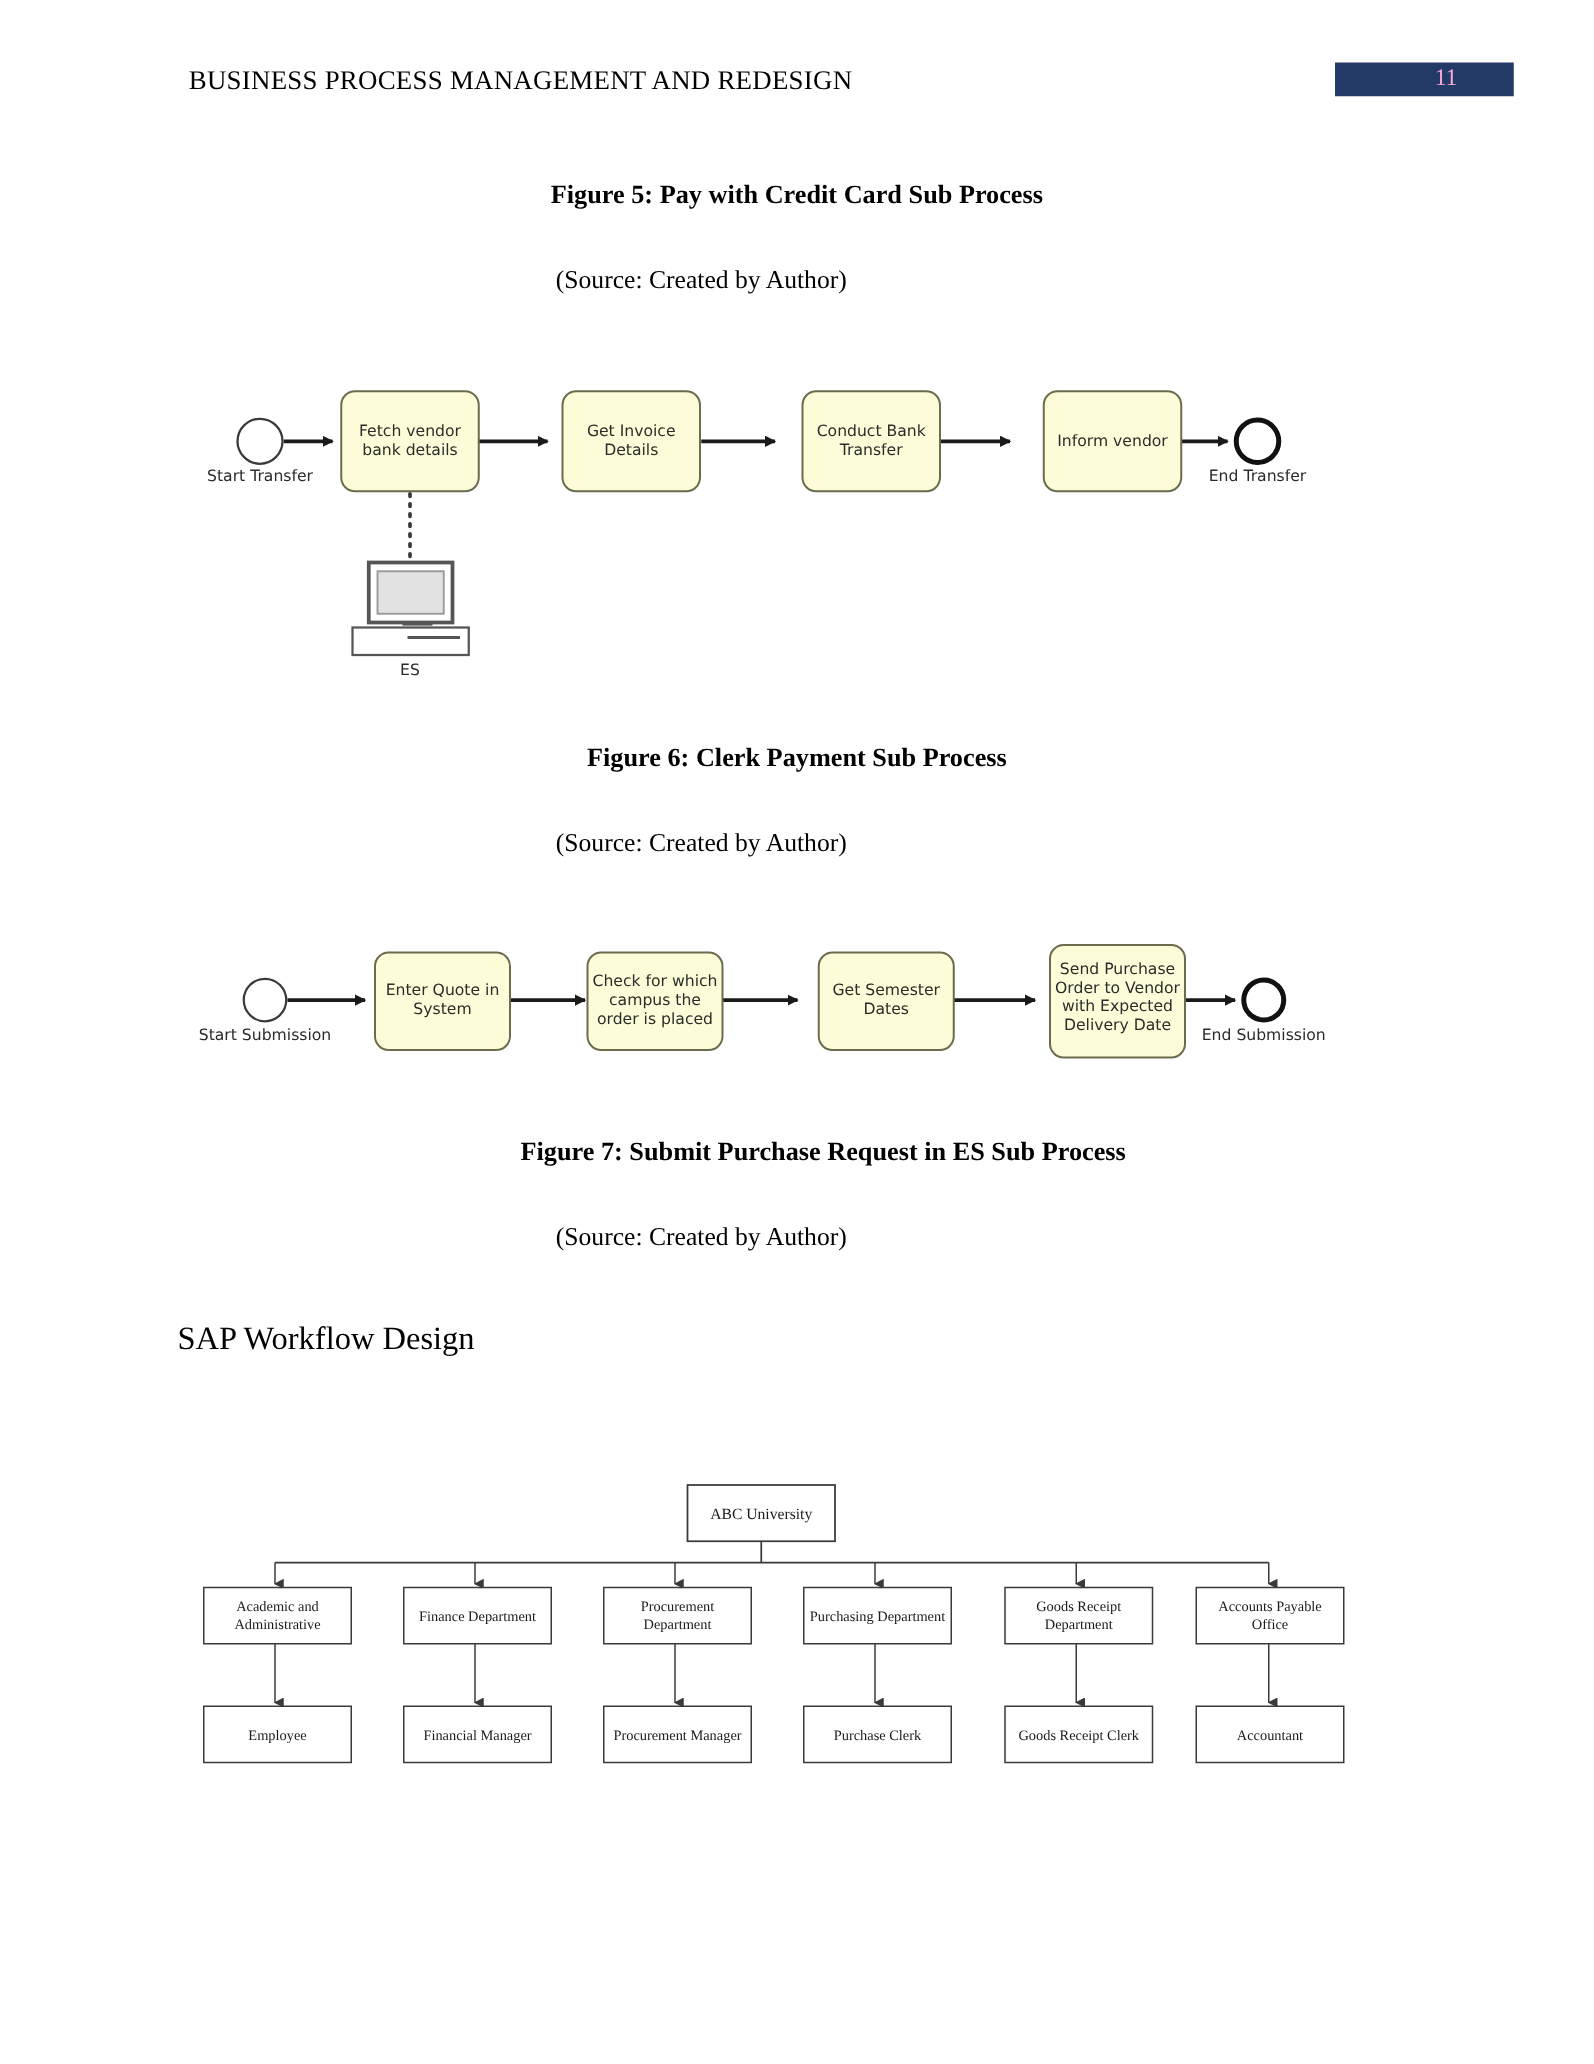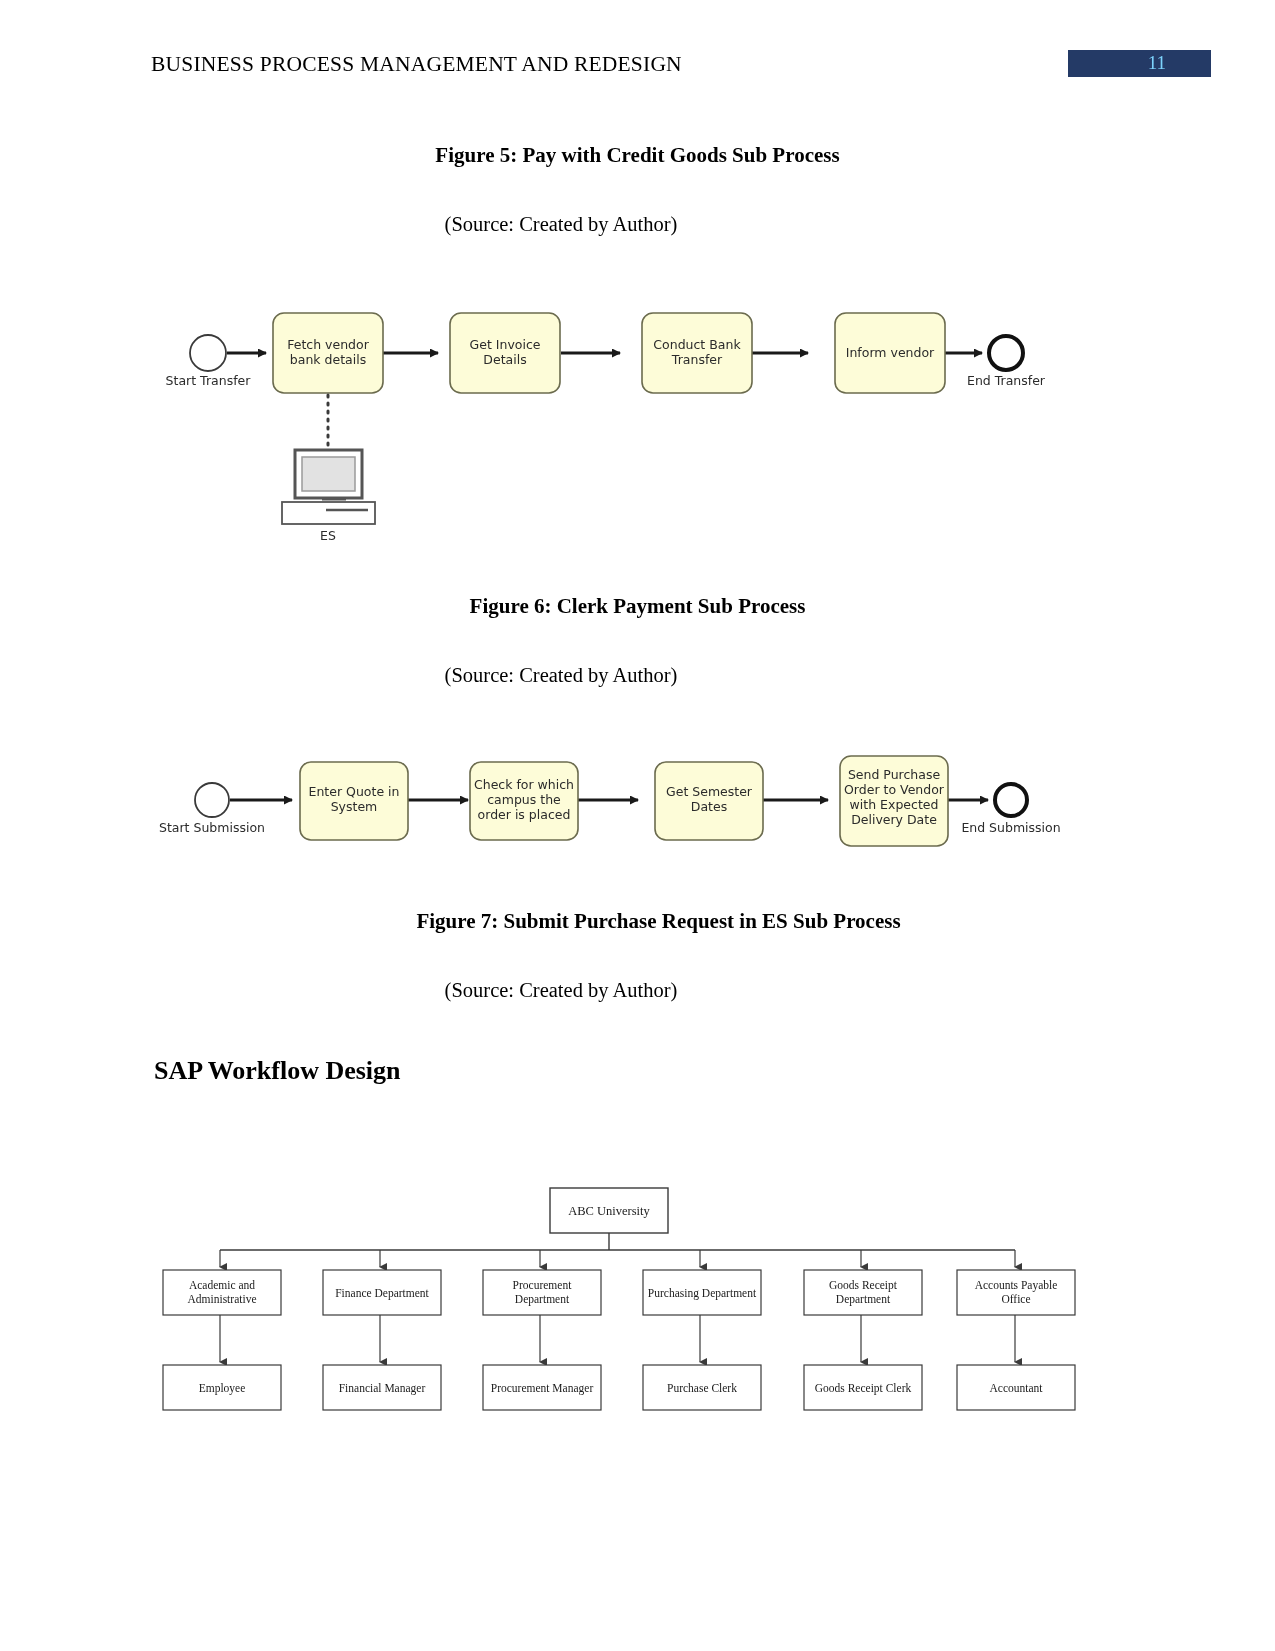--- a/index.html
+++ b/index.html
@@ -16,21 +16,21 @@
   .page-header{
     position:absolute; left:0; top:52px; width:1127px; height:40px;
   }
   .header-title{
     position:absolute; left:151px; top:0px;
     font-size:21.5px; letter-spacing:.2px; white-space:nowrap;
   }
   .page-number-badge{
     position:absolute; left:1068px; top:-2px; width:143px; height:27px;
     background:#243a66;
-    color:#7dd3fc;
+    color:#f9a8d4;
     font-size:19px;
     text-align:right;
     box-sizing:border-box;
     padding:2px 45px 0 0;
   }
 
   
   .fig-caption{
     position:absolute; width:1275px; text-align:center;
     font-weight:bold; font-size:21px;
@@ -41,21 +41,21 @@
   }
   .caption-5  { top:143px; }
   .source-5   { top:213px; }
   .caption-6  { top:594px; }
   .source-6   { top:664px; }
   .caption-7  { top:909px;margin-left:21px; }
   .source-7   { top:979px; }
 
   .section-heading{
     position:absolute; left:142px; top:1056px;
-    font-weight:bold; font-size:26px;margin-left:12px;
+    font-weight:normal; font-size:26px;
   }
 
   
   .bpmn{
     position:absolute;
     font-family:"DejaVu Sans", sans-serif;
   }
   .bpmn-5 { left:150px; top:300px;  width:950px; height:240px; }
   .bpmn-6 { left:150px; top:755px;  width:950px; height:110px; }
 
@@ -69,21 +69,21 @@
   .orgchart svg { display:block; overflow:visible; }
 </style>
 </head>
 <body>
 
 <div class="page-header">
   <div class="header-title">BUSINESS PROCESS MANAGEMENT AND REDESIGN</div>
   <div class="page-number-badge">11</div>
 </div>
 
-<div class="fig-caption caption-5">Figure 5: Pay with Credit Goods Sub Process</div>
+<div class="fig-caption caption-5">Figure 5: Pay with Credit Card Sub Process</div>
 <div class="fig-source source-5">(Source: Created by Author)</div>
 
 <div class="bpmn bpmn-5">
   <svg width="950" height="240" viewBox="0 0 950 240" xmlns="http://www.w3.org/2000/svg">
     <defs>
       <marker id="ah1" markerWidth="9" markerHeight="9" refX="8" refY="4.5" orient="auto" markerUnits="userSpaceOnUse">
         <path d="M0,0 L9,4.5 L0,9 z" fill="#1a1a1a"></path>
       </marker>
     </defs>
 

